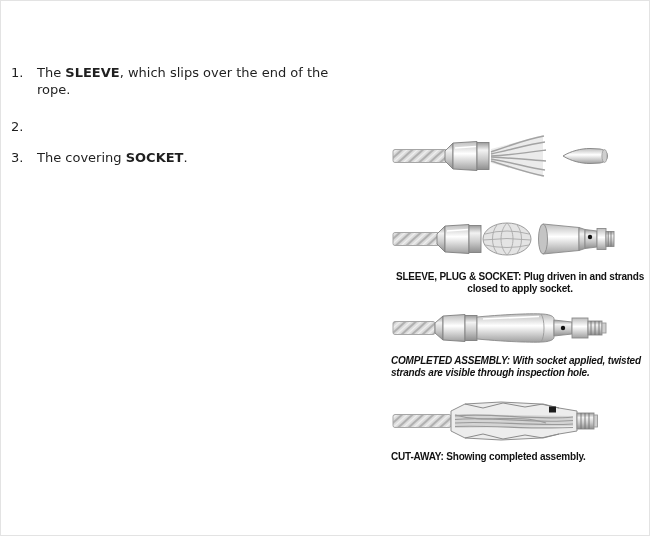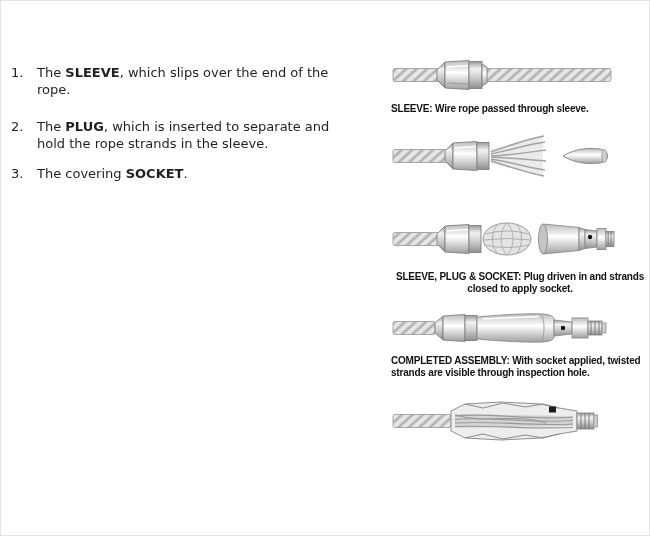--- a/index.html
+++ b/index.html
@@ -22,21 +22,21 @@
   .item-2{margin-bottom:14px;}
   .num{width:26px;flex:0 0 26px;}
   .txt{width:296px;}
   .txt p{margin:0;}
   .txt b{font-weight:bold;text-align:center;}
   
   .figure{position:absolute;left:390px;width:258px;}
   .fig-1{top:52px;}
   .fig-2{top:129px;}
   .fig-3{top:210px;text-align:center;}
-  .fig-4{top:304px;}
+  .fig-4{top:304px;font-style:italic;}
   .fig-5{top:394px;}
   .fig-img{display:block;}
   .fig-cap{
     margin-top:4px;
     font-family:"Liberation Sans",sans-serif;
     font-size:10px;line-height:11.5px;
     letter-spacing:-0.2px;
     color:#111;
     font-weight:bold;
   }
@@ -73,51 +73,31 @@
 
     <div class="item item-1">
       <span class="num">1.</span>
       <div class="txt">
         <p><span>The </span><b>SLEEVE</b><span>, which slips over the end of the rope.</span></p>
       </div>
     </div>
 
     <div class="item item-2">
       <span class="num">2.</span>
-      <div class="txt">
-        <p><span>The </span><b>PLUG</b><span>, which is inserted to separate and hold the rope strands in the sleeve.</span></p>
-      </div>
     </div>
 
     <div class="item item-3">
       <span class="num">3.</span>
       <div class="txt">
         <p><span>The covering </span><b>SOCKET</b><span>.</span></p>
       </div>
     </div>
 
   </div>
 
-  <div class="figure fig-1">
-    <svg class="fig-img" width="222" height="46" viewBox="0 0 222 46">
-      <rect x="2" y="15.5" width="218" height="13" rx="2" fill="url(#ropePat)" stroke="#a6a6a6"></rect>
-      <g stroke="#7f7f7f" stroke-width="0.9">
-        <polygon points="46,17 54,9 54,35 46,27" fill="url(#metal)"></polygon>
-        <polygon points="54,9 78,7.5 78,36.5 54,35" fill="url(#metal2)"></polygon>
-        <rect x="78" y="8.5" width="13" height="27" fill="url(#metal)"></rect>
-        <polygon points="91,11 96,14 96,30 91,33" fill="url(#metal2)"></polygon>
-        <line x1="56" y1="14" x2="77" y2="12.5" stroke="#ffffff" stroke-width="1.6"></line>
-        <line x1="56" y1="30" x2="77" y2="31" stroke="#9a9a9a" stroke-width="1.2"></line>
-      </g>
-    </svg>
-    <div class="fig-cap">
-      <span class="lbl">SLEEVE:</span>
-      <span>Wire rope passed through sleeve.</span>
-    </div>
-  </div>
 
   <div class="figure fig-2">
     <svg class="fig-img" width="222" height="52" viewBox="0 0 222 52">
       <rect x="2" y="19.5" width="54" height="13" rx="2" fill="url(#ropePat)" stroke="#a6a6a6"></rect>
       <g>
         <polygon points="100,19 152,5 152,47 100,33" fill="#ebebeb"></polygon>
         <g fill="none" stroke="#a3a3a3" stroke-width="1.5">
           <path d="M100,22 C117,16 136,9 153,6"></path>
           <path d="M100,24 C119,20 139,14 154,12"></path>
           <path d="M100,26 C121,25 141,22 155,20"></path>
@@ -224,15 +204,19 @@
         <rect x="158" y="11.5" width="7" height="6" fill="#1c1c1c"></rect>
       </g>
       <g stroke="#8a8a8a" stroke-width="0.9">
         <rect x="186" y="18" width="17" height="16" fill="url(#metal)"></rect>
         <line x1="190" y1="18" x2="190" y2="34" stroke="#737373"></line>
         <line x1="194" y1="18" x2="194" y2="34" stroke="#737373"></line>
         <line x1="198" y1="18" x2="198" y2="34" stroke="#737373"></line>
         <rect x="203" y="20" width="3.5" height="12" fill="#cfcfcf" stroke="#999999"></rect>
       </g>
     </svg>
+    <div class="fig-cap">
+      <span class="lbl">CUT-AWAY:</span>
+      <span>Showing completed assembly.</span>
+    </div>
   </div>
 
 </div>
 
 </body></html>

